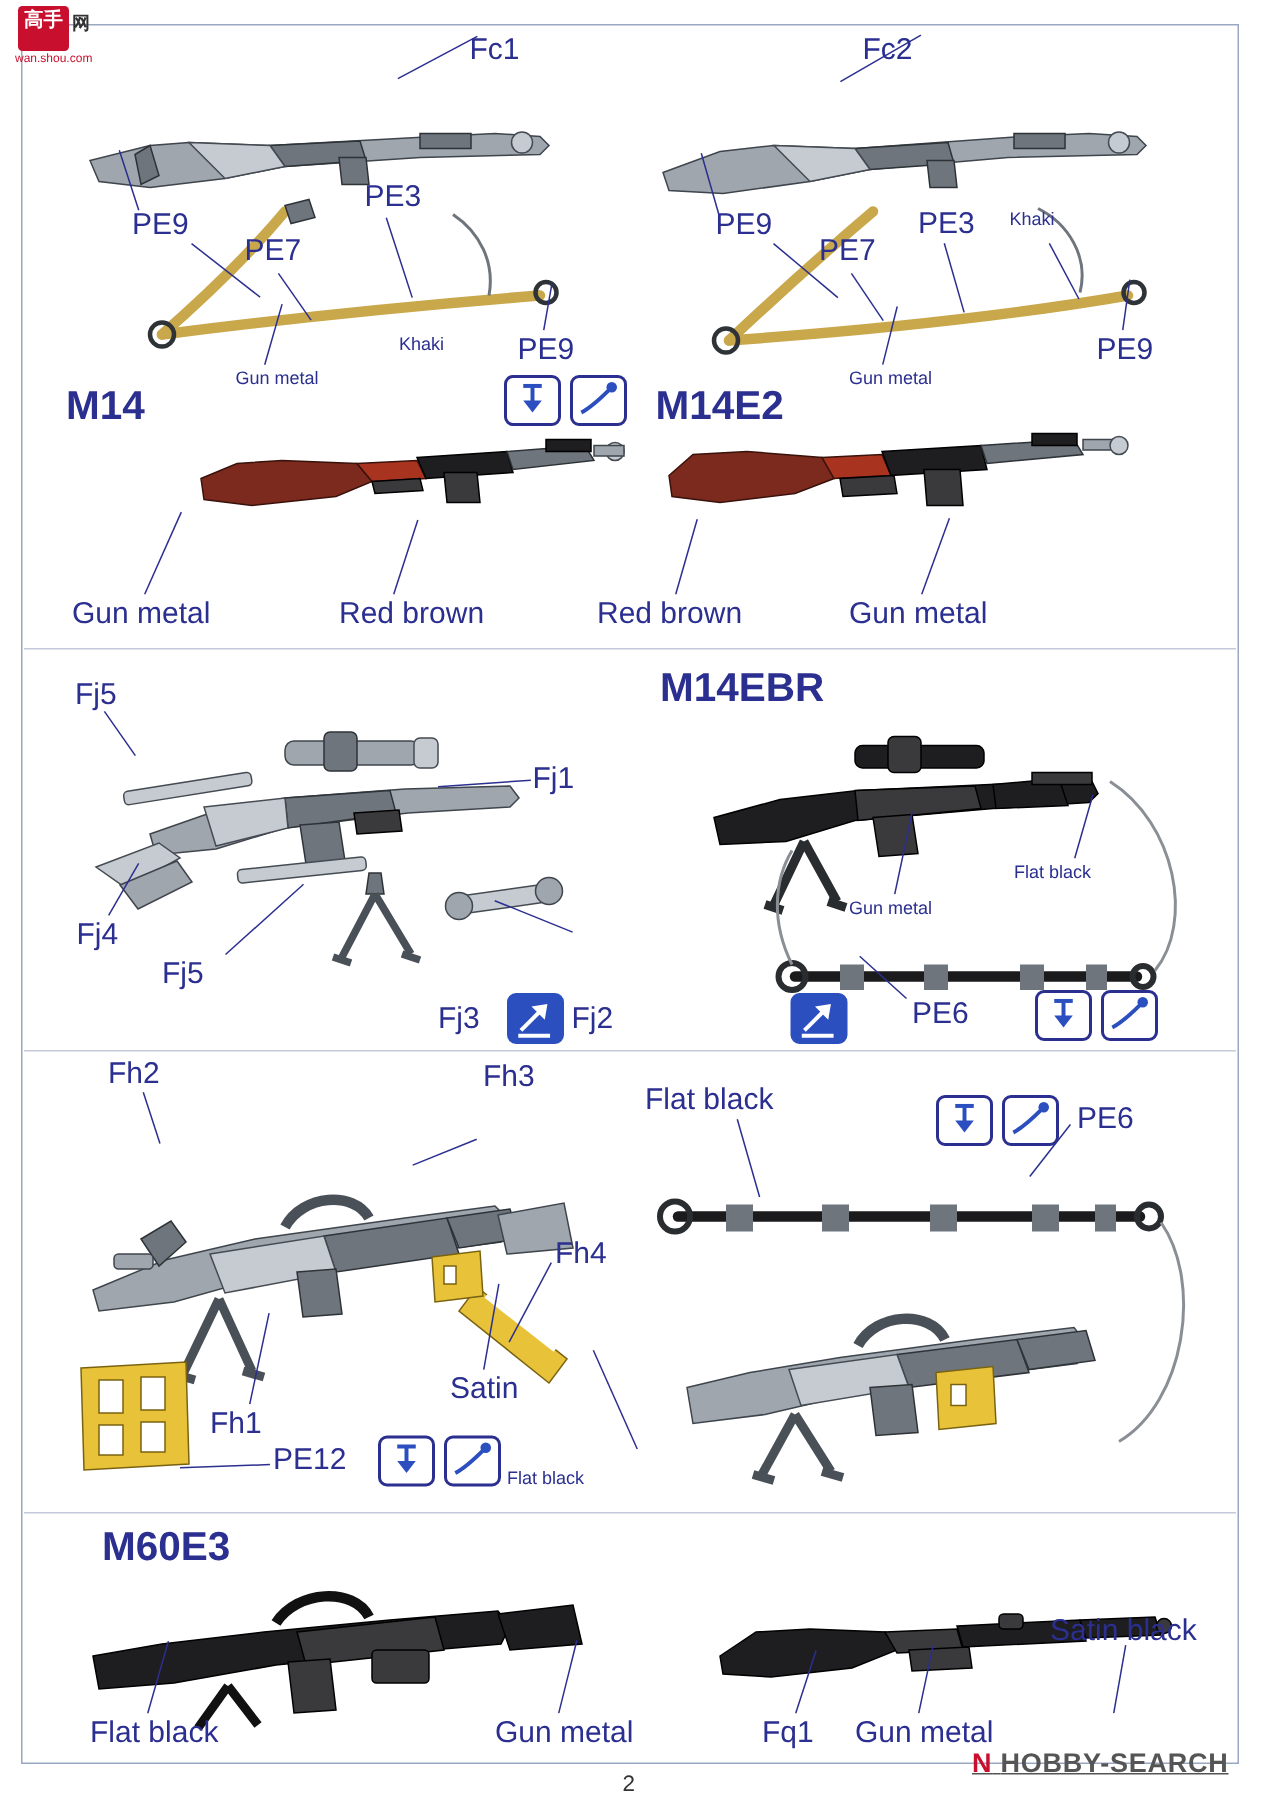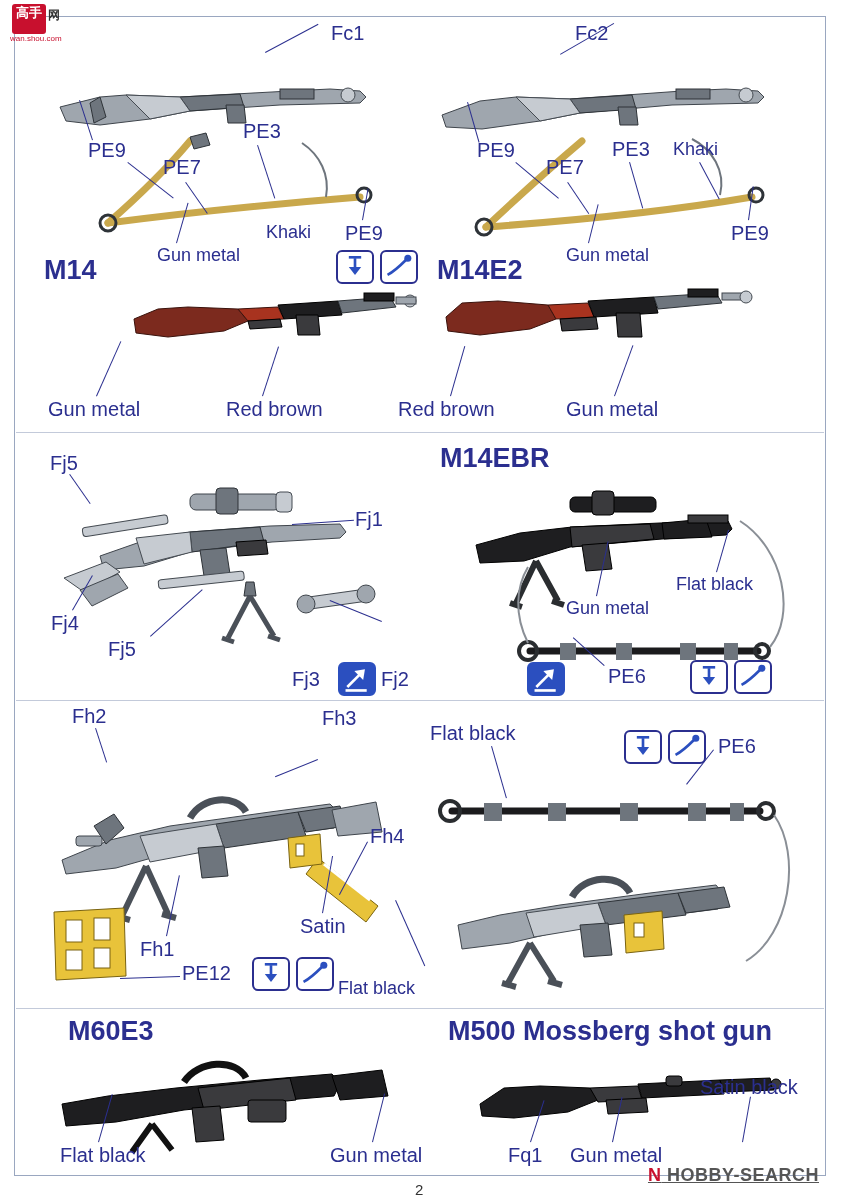--- a/index.html
+++ b/index.html
@@ -36,21 +36,21 @@
   .wm-sub{
     position:absolute;left:4px;top:32px;font-size:8px;color:#c8102e;letter-spacing:0px;
   }
   
   .lbl{
     position:absolute;
     color:#2b2f8f;
     font-size:20px;
     white-space:nowrap;
   }
-  .lbl.sm{font-size:18px;}
+  .lbl.sm{font-size:12px;}
   .title{
     position:absolute;
     color:#2b2f8f;
     font-size:27px;
     font-weight:bold;
     white-space:nowrap;
   }
   .leader{
     position:absolute;
     background:#2b2f8f;
@@ -124,21 +124,21 @@
     <path class="darkgray" d="M60 58 L70 52 L76 72 L64 78 Z"></path>
 
     <path style="fill:none;stroke:#c9a84c;stroke-width:7;stroke-linecap:round;" d="M78 178 C140 170 230 160 330 152"></path>
     <path style="fill:none;stroke:#c9a84c;stroke-width:7;stroke-linecap:round;" d="M78 178 C110 150 140 120 160 96"></path>
     <circle cx="78" cy="178" r="8" fill="none" stroke="#2e3338" stroke-width="3"></circle>
     <circle cx="334" cy="150" r="7" fill="none" stroke="#2e3338" stroke-width="3"></circle>
     <path style="fill:none;stroke:#6e757d;stroke-width:2;" d="M296 152 C300 130 290 110 272 98"></path>
     <path class="darkgray" d="M160 92 L176 88 L180 100 L164 104 Z"></path>
   </svg>
 
-  <div class="lbl" style="left:331px;top:22px;">Fc1</div>
+  <div class="lbl" style="left:313px;top:22px;">Fc1</div>
   <div class="leader" style="left:265px;top:52px;width:60px;transform:rotate(-28deg);"></div>
 
   <div class="lbl" style="left:88px;top:139px;">PE9</div>
   <div class="leader" style="left:80px;top:100px;width:42px;transform:rotate(72deg);"></div>
   <div class="leader" style="left:128px;top:162px;width:58px;transform:rotate(38deg);"></div>
 
   <div class="lbl" style="left:163px;top:156px;">PE7</div>
   <div class="leader" style="left:186px;top:182px;width:38px;transform:rotate(55deg);"></div>
 
   <div class="lbl" style="left:243px;top:120px;">PE3</div>
@@ -475,21 +475,20 @@
     <path class="blk" d="M280 28 L330 22 L336 48 L288 52 Z"></path>
     <rect class="blk2" x="196" y="52" width="38" height="22" rx="3"></rect>
   </svg>
 
   <div class="lbl" style="left:60px;top:1144px;">Flat black</div>
   <div class="leader" style="left:98px;top:1142px;width:50px;transform:rotate(-74deg);"></div>
 
   <div class="lbl" style="left:330px;top:1144px;">Gun metal</div>
   <div class="leader" style="left:372px;top:1142px;width:50px;transform:rotate(-76deg);"></div>
 
-  <div class="title" style="left:448px;top:1016px;">M500 Mossberg shot gun</div>
 
   <svg class="art" style="left:470px;top:1060px;width:320px;height:90px;" viewBox="0 0 320 90">
     <path class="blk" d="M10 44 L34 28 L70 26 L120 28 L128 40 L98 52 L44 58 L12 56 Z"></path>
     <path class="blk2" d="M120 28 L168 26 L172 40 L128 42 Z"></path>
     <path class="blk" d="M168 24 L250 20 L254 34 L172 38 Z"></path>
     <path class="blk2" d="M136 40 L176 38 L178 52 L138 54 Z"></path>
     <rect class="blk2" x="196" y="16" width="16" height="10" rx="3"></rect>
     <path class="blk" d="M250 20 L300 18 L304 30 L254 32 Z"></path>
     <circle class="blk2" cx="306" cy="24" r="5"></circle>
   </svg>

